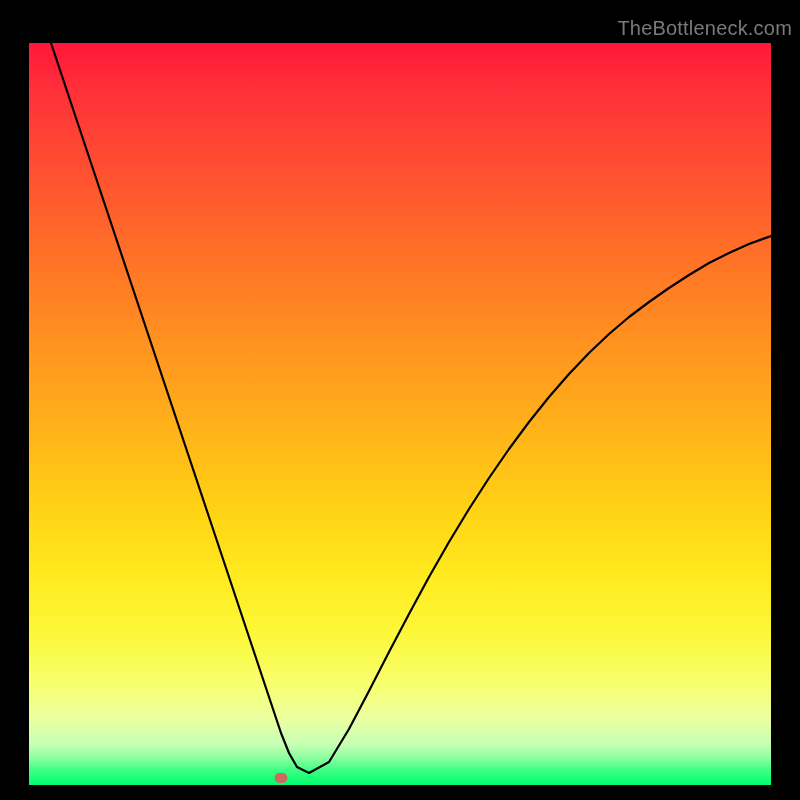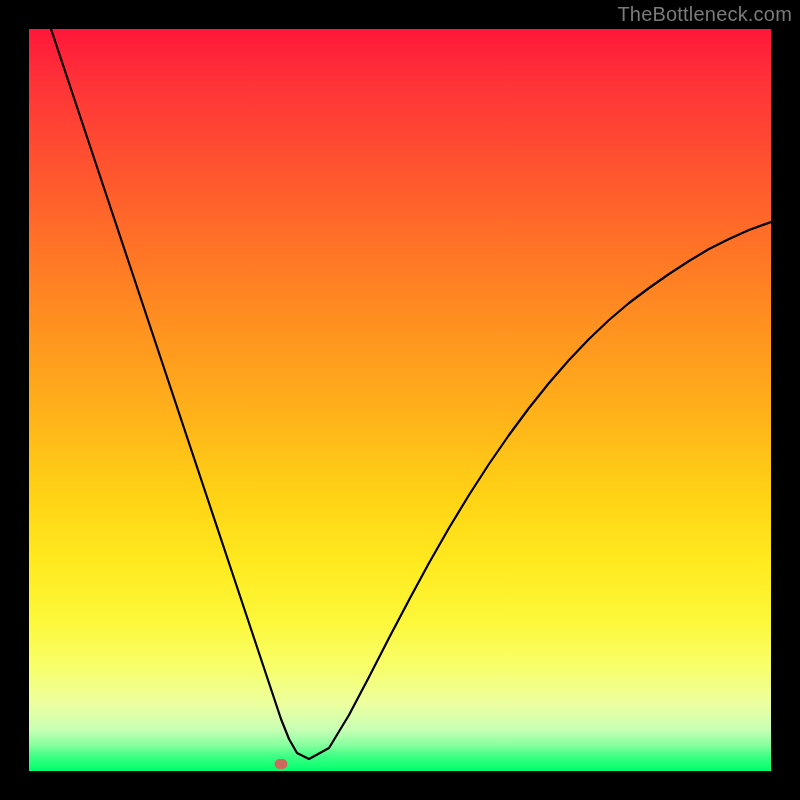--- a/index.html
+++ b/index.html
@@ -9,20 +9,21 @@
     height: 800px;
     background: #000000;
     overflow: hidden;
     font-family: Arial, Helvetica, sans-serif;
   }
   .stage {
     position: relative;
     width: 800px;
     height: 756px;
     background: #000000;
+    margin-top: 14px;
   }
   .plot {
     position: absolute;
     left: 29px;
     top: 29px;
     width: 742px;
     height: 742px;
     
     background: linear-gradient(
       to bottom,

